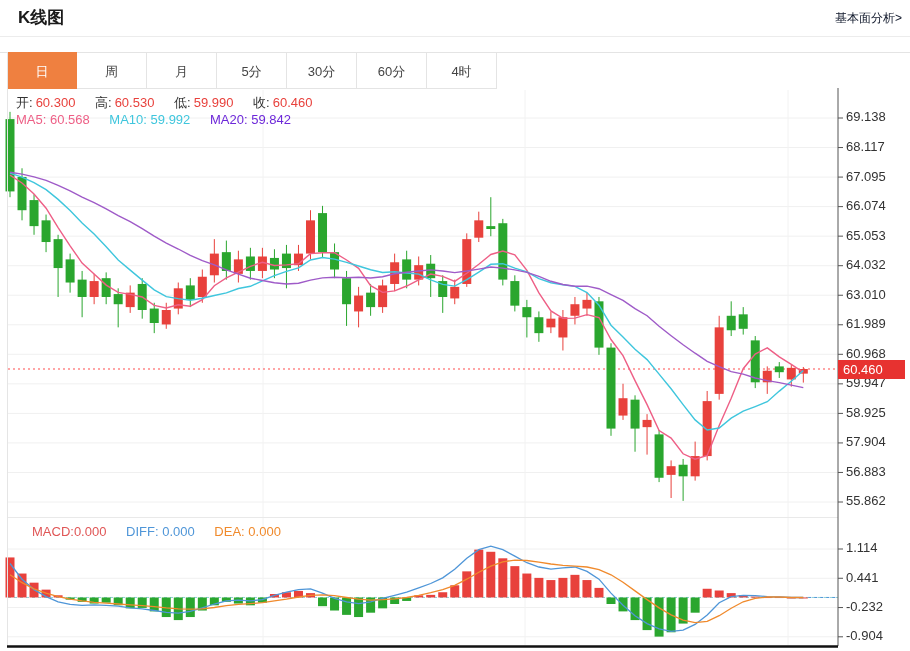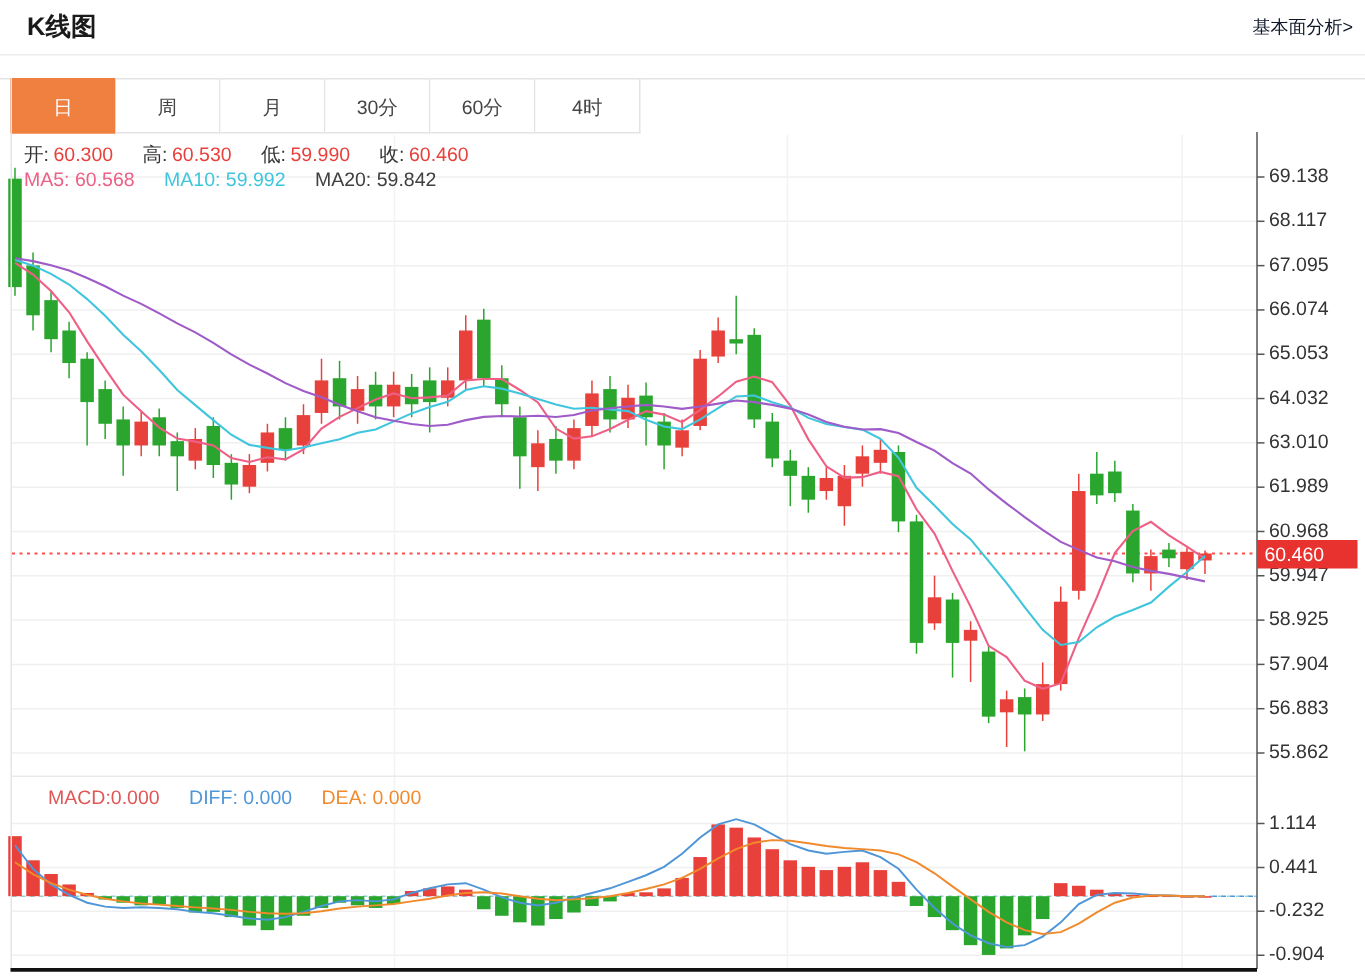--- a/index.html
+++ b/index.html
@@ -20,40 +20,41 @@
   }
   .tab:first-child{border-left:1px solid #e4e4e4;}
   .tab.active{background:#ef8040;border-color:#ef8040;color:#fff;}
   .overlay-row{font-size:13px;white-space:nowrap;}
   #ohlc-row{left:16px;top:94px;text-align:right;}
   #ma-row{left:16px;top:112px;}
   #macd-row{left:32px;top:524px;}
   .lbl{color:#333;margin-right:3px;}
   .grp{margin-right:16px;}
   .red-val{color:#e8413c;}
-  .ma5{color:#ee5f86;} .ma10{color:#3fc6dd;} .ma20{color:#404040;}
+  .ma5{color:#ee5f86;} .ma10{color:#3fc6dd;} .ma20{color:#6d28d9;}
   .macd-l{color:#e05656;} .diff-l{color:#4f96d8;} .dea-l{color:#f08a2c;}
   #price-badge{
     left:838px;top:360px;width:67px;height:19px;background:#e73230;color:#fff;
     font-size:13px;line-height:19px;padding-left:5px;box-sizing:border-box;
   }
   svg{position:absolute;left:0;top:0;font-family:inherit;}
   svg text{font-size:13px;fill:#333;}
 </style>
 </head>
 <body>
 
 <div class="abs" id="page-title">K线图</div>
 <a class="abs" id="analysis-link">基本面分析&gt;</a>
 <div class="abs" id="header-divider"></div>
 <div class="abs" id="tabbar-topline"></div>
 <div class="abs" id="tab-bar">
     <div class="tab active">日</div>
     <div class="tab">周</div>
     <div class="tab">月</div>
+    <div class="tab">5分</div>
     <div class="tab">30分</div>
     <div class="tab">60分</div>
     <div class="tab">4时</div>
   </div>
 
 <svg id="cv" width="910" height="651">
     <g>
       <line x1="8" x2="838" y1="118" y2="118" stroke="#f0f0f0"></line>
       <line x1="8" x2="838" y1="147.53178668273577" y2="147.53178668273577" stroke="#f0f0f0"></line>
       <line x1="8" x2="838" y1="177.0924977402834" y2="177.0924977402834" stroke="#f0f0f0"></line>

